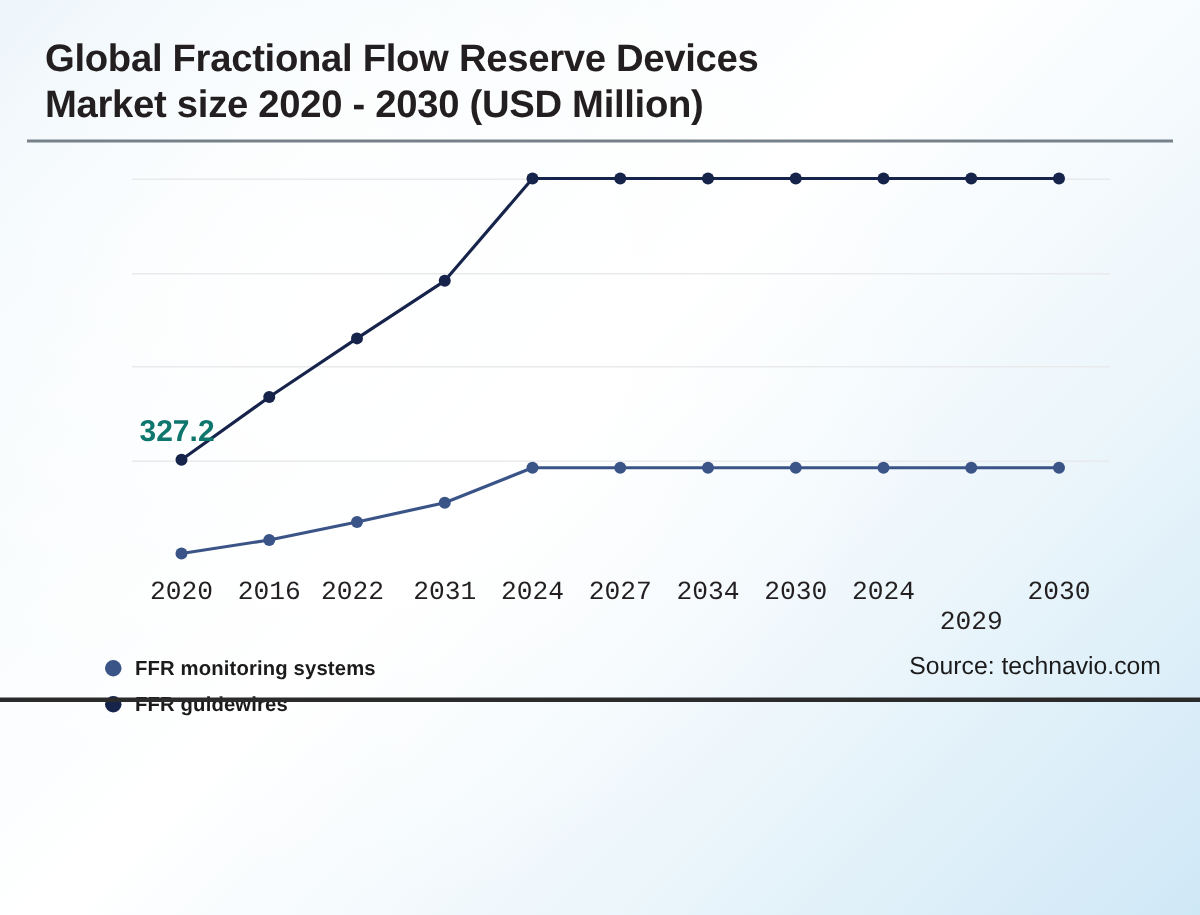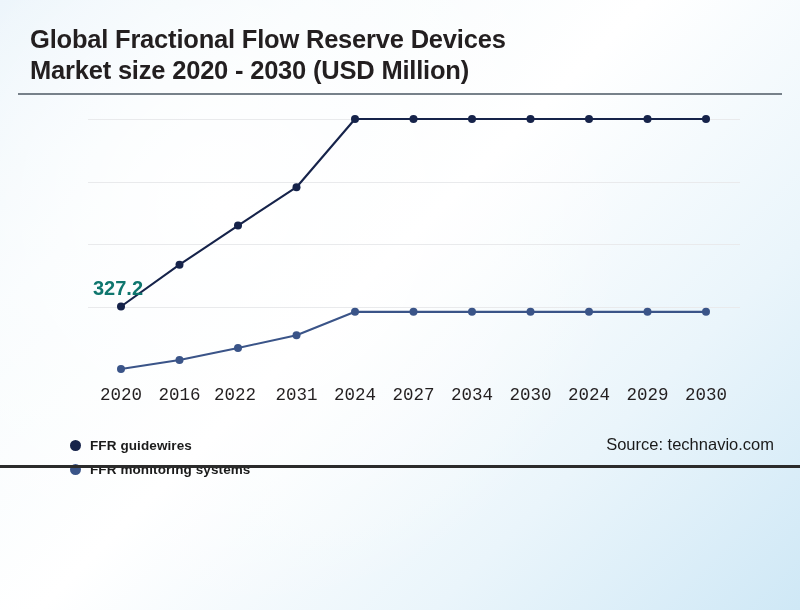--- a/index.html
+++ b/index.html
@@ -202,31 +202,31 @@
   <div id="x-axis">
       <div class="x-tick-label" style="left: 121px;">2020</div>
       <div class="x-tick-label" style="left: 179.5px;">2016</div>
       <div class="x-tick-label" style="left: 235px;">2022</div>
       <div class="x-tick-label" style="left: 296.5px;">2031</div>
       <div class="x-tick-label" style="left: 355px;">2024</div>
       <div class="x-tick-label" style="left: 413.5px;">2027</div>
       <div class="x-tick-label" style="left: 472px;">2034</div>
       <div class="x-tick-label" style="left: 530.5px;">2030</div>
       <div class="x-tick-label" style="left: 589px;">2024</div>
-      <div class="x-tick-label" style="left: 647.5px;">2029</div>
+      <div class="x-tick-label" style="left: 647.5px; margin-top: 20px;">2029</div>
       <div class="x-tick-label" style="left: 706px;">2030</div>
     </div>
 
   <div id="legend">
+      <div class="legend-row">
+        <span class="legend-swatch" style="background: rgb(58, 84, 136);"></span>
+        <span class="legend-label">FFR monitoring systems</span>
+      </div>
       <div class="legend-row">
         <span class="legend-swatch" style="background: rgb(22, 35, 74);"></span>
         <span class="legend-label">FFR guidewires</span>
       </div>
-      <div class="legend-row">
-        <span class="legend-swatch" style="background: rgb(58, 84, 136);"></span>
-        <span class="legend-label">FFR monitoring systems</span>
-      </div>
     </div>
 
   <div id="source-text">Source: technavio.com</div>
   <div id="bottom-rule"></div>
 
 </div>
 
 </body></html>

